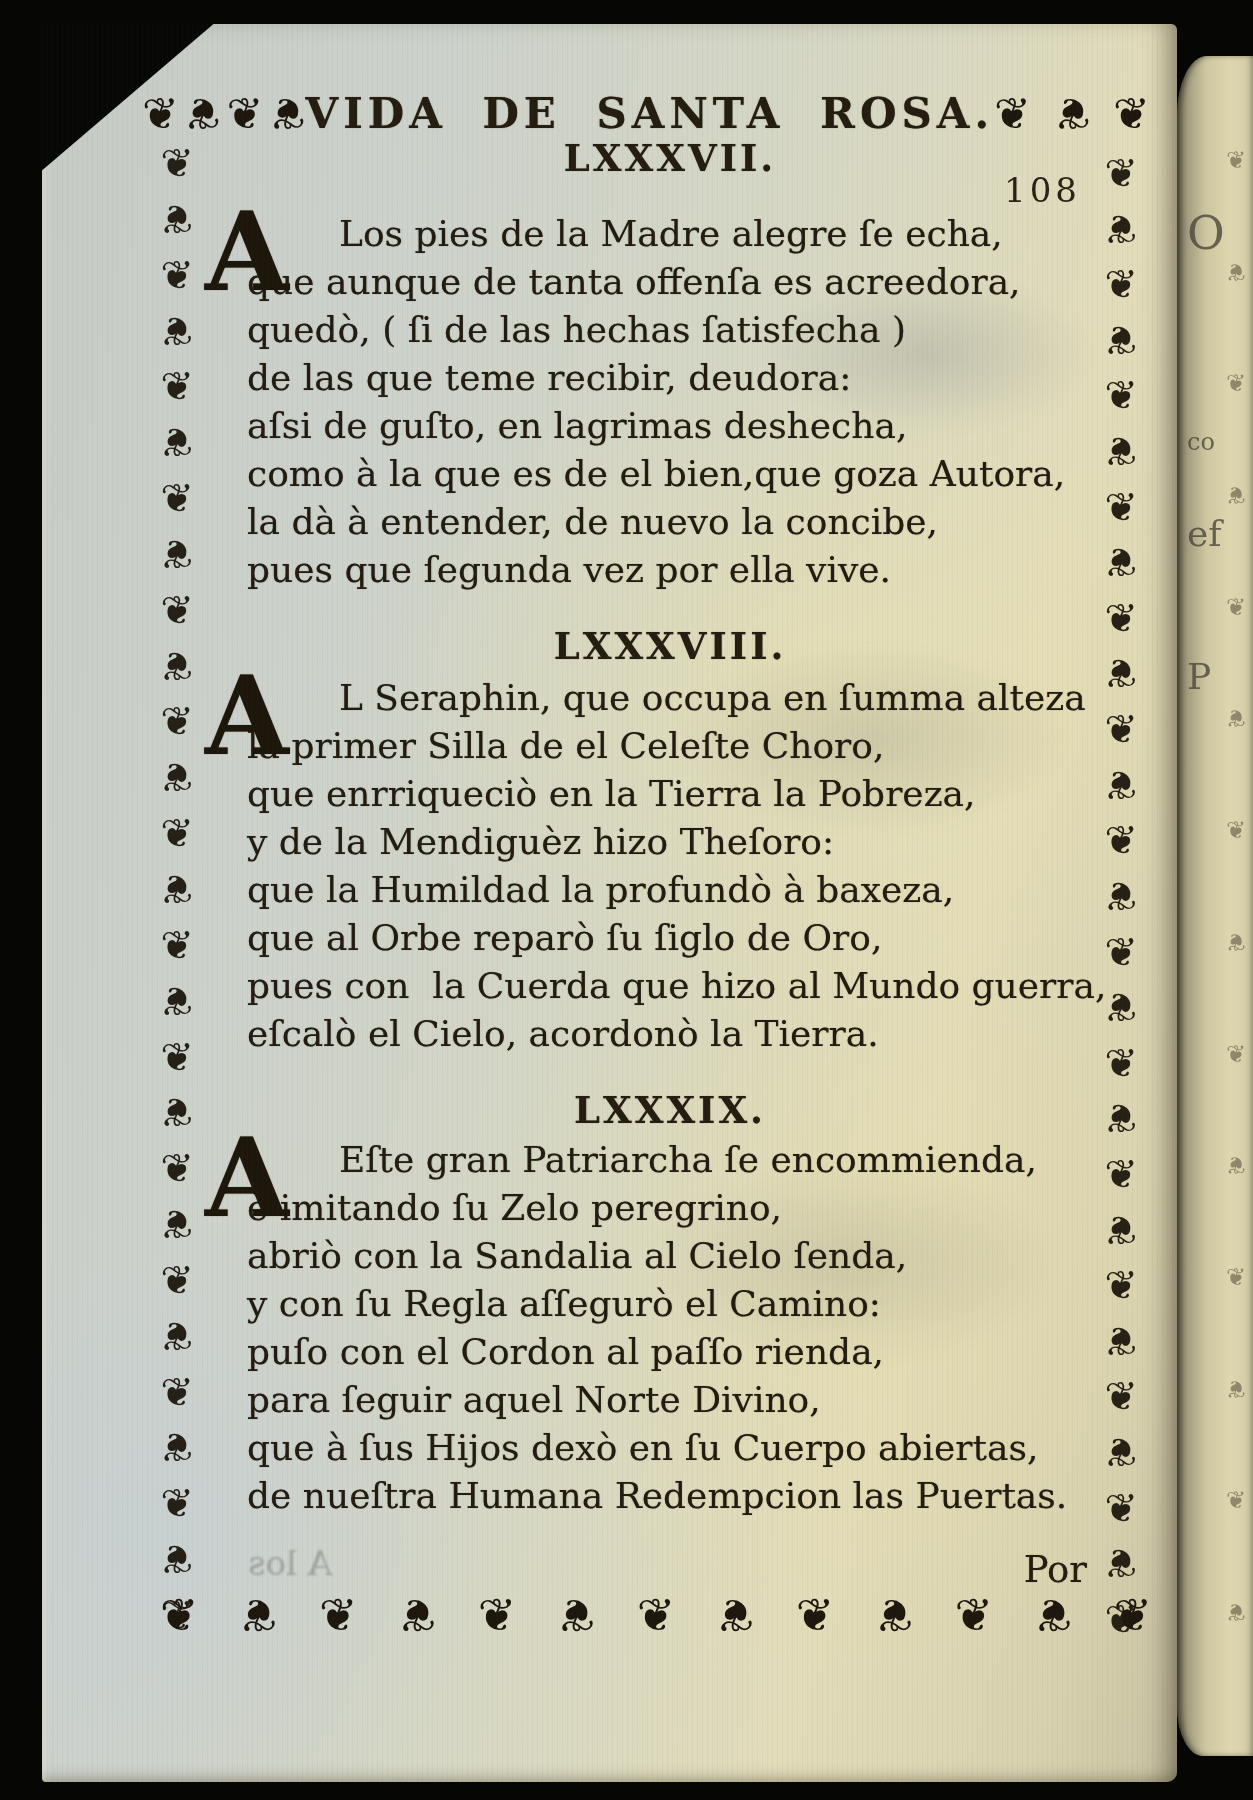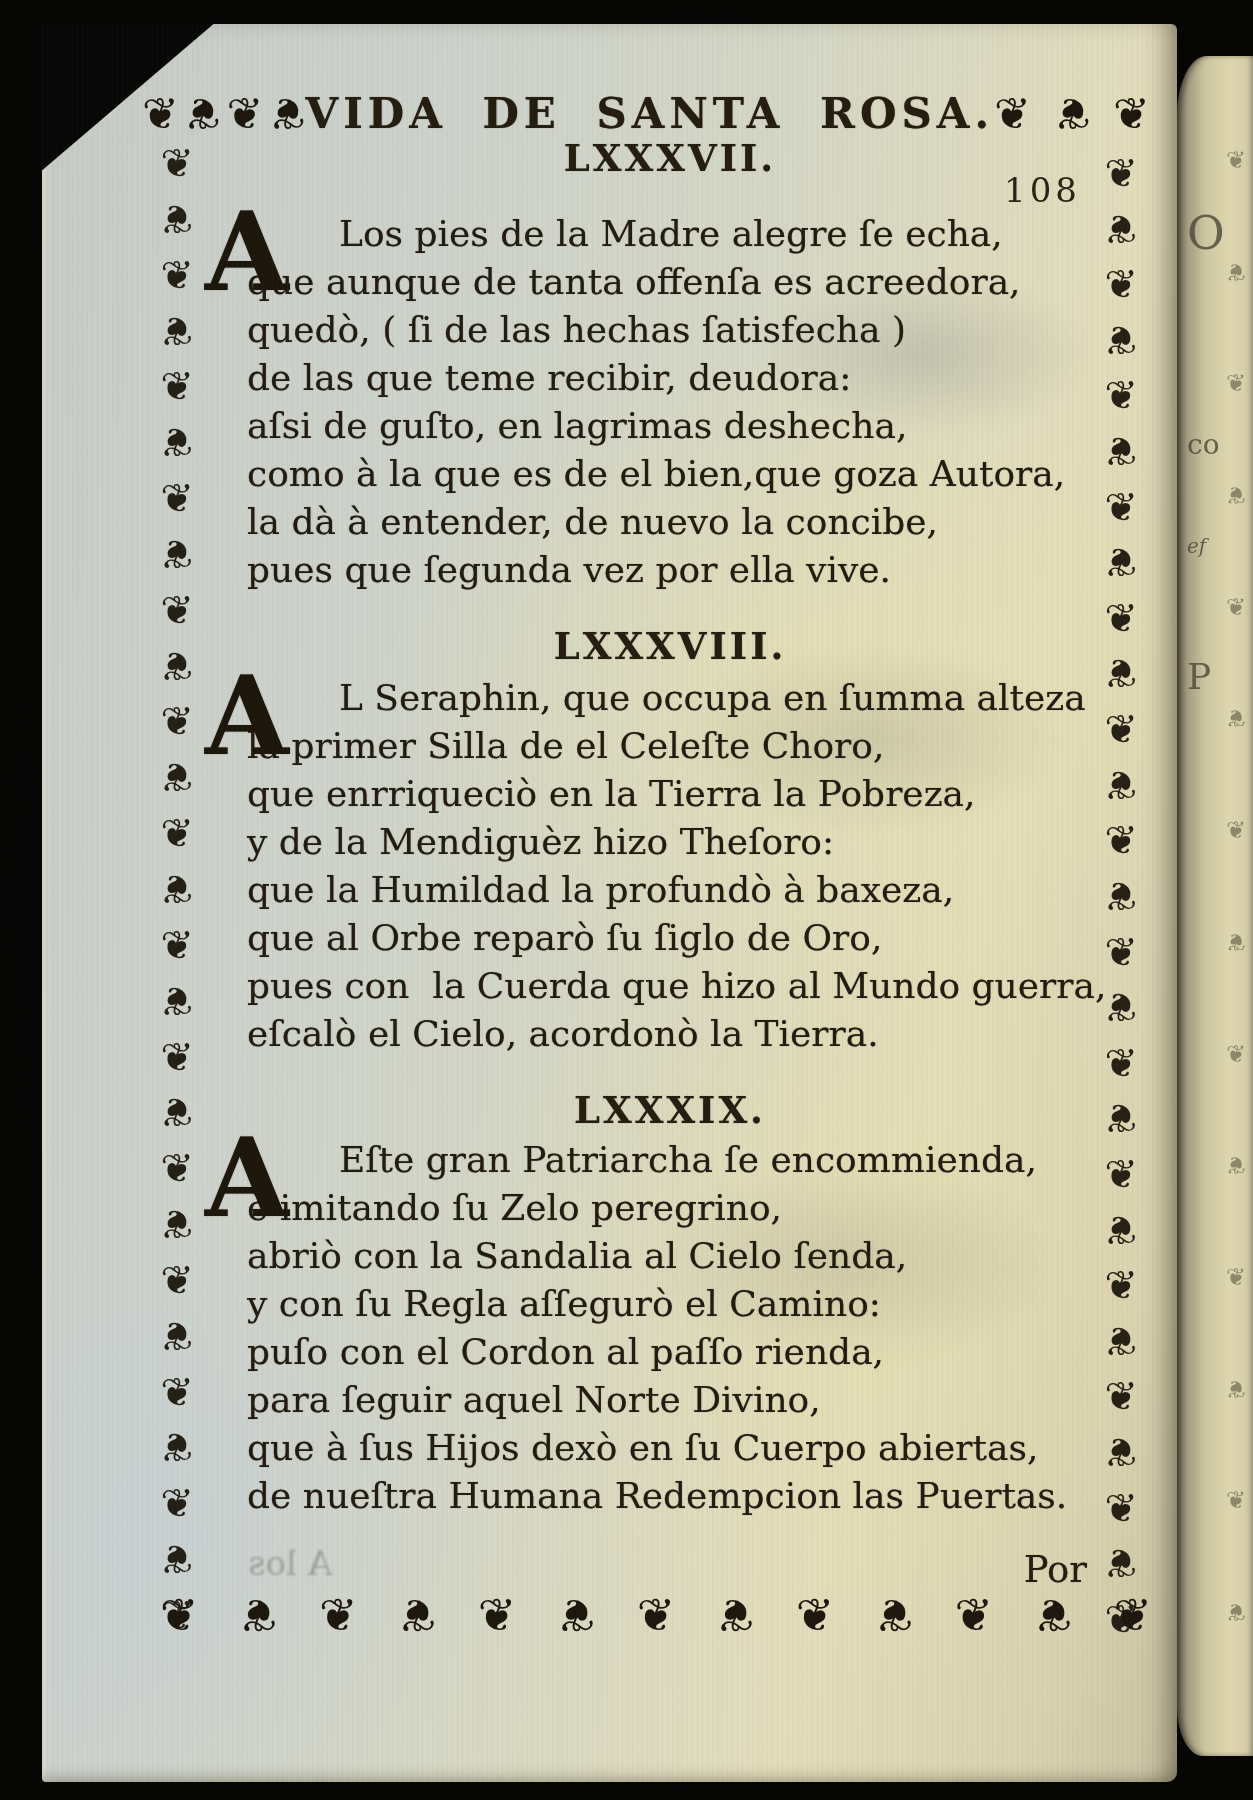--- a/index.html
+++ b/index.html
@@ -70,22 +70,22 @@
     background:radial-gradient(ellipse, rgba(98,104,102,0.17), transparent 70%);}
 
   
   .sliver{position:absolute;left:1177px;top:56px;width:76px;height:1700px;
     background:linear-gradient(90deg,#6e6a58 0%,#a39d80 14%,#cdc6a0 38%,#ddd6ae 70%,#d2cba6 100%);
     border-radius:30px 0 0 26px/60px 0 0 50px;
     box-shadow:inset 5px 0 7px -3px rgba(25,20,12,0.7), inset -4px 0 6px -3px rgba(40,34,22,0.5);}
   .frag{position:absolute;left:10px;font-family:"DejaVu Serif",serif;color:#4c463a;
         opacity:.8;}
   .frag.f0{top:150px;font-size:46px;}
-  .frag.f1{top:372px;font-size:28px;}
-  .frag.f2{top:478px;font-size:20px;font-style:italic;}
+  .frag.f1{top:372px;font-size:24px;}
+  .frag.f2{top:457px;font-size:36px;}
   .frag.f3{top:600px;font-size:36px;}
   .sliver-orn{right:2px;left:auto;top:90px;height:1480px;width:30px;
               font-size:24px;opacity:.4;position:absolute;display:flex;
               flex-direction:column;justify-content:space-between;align-items:center;}
 </style>
 </head>
 <body>
 
 <div class="scene">
 

